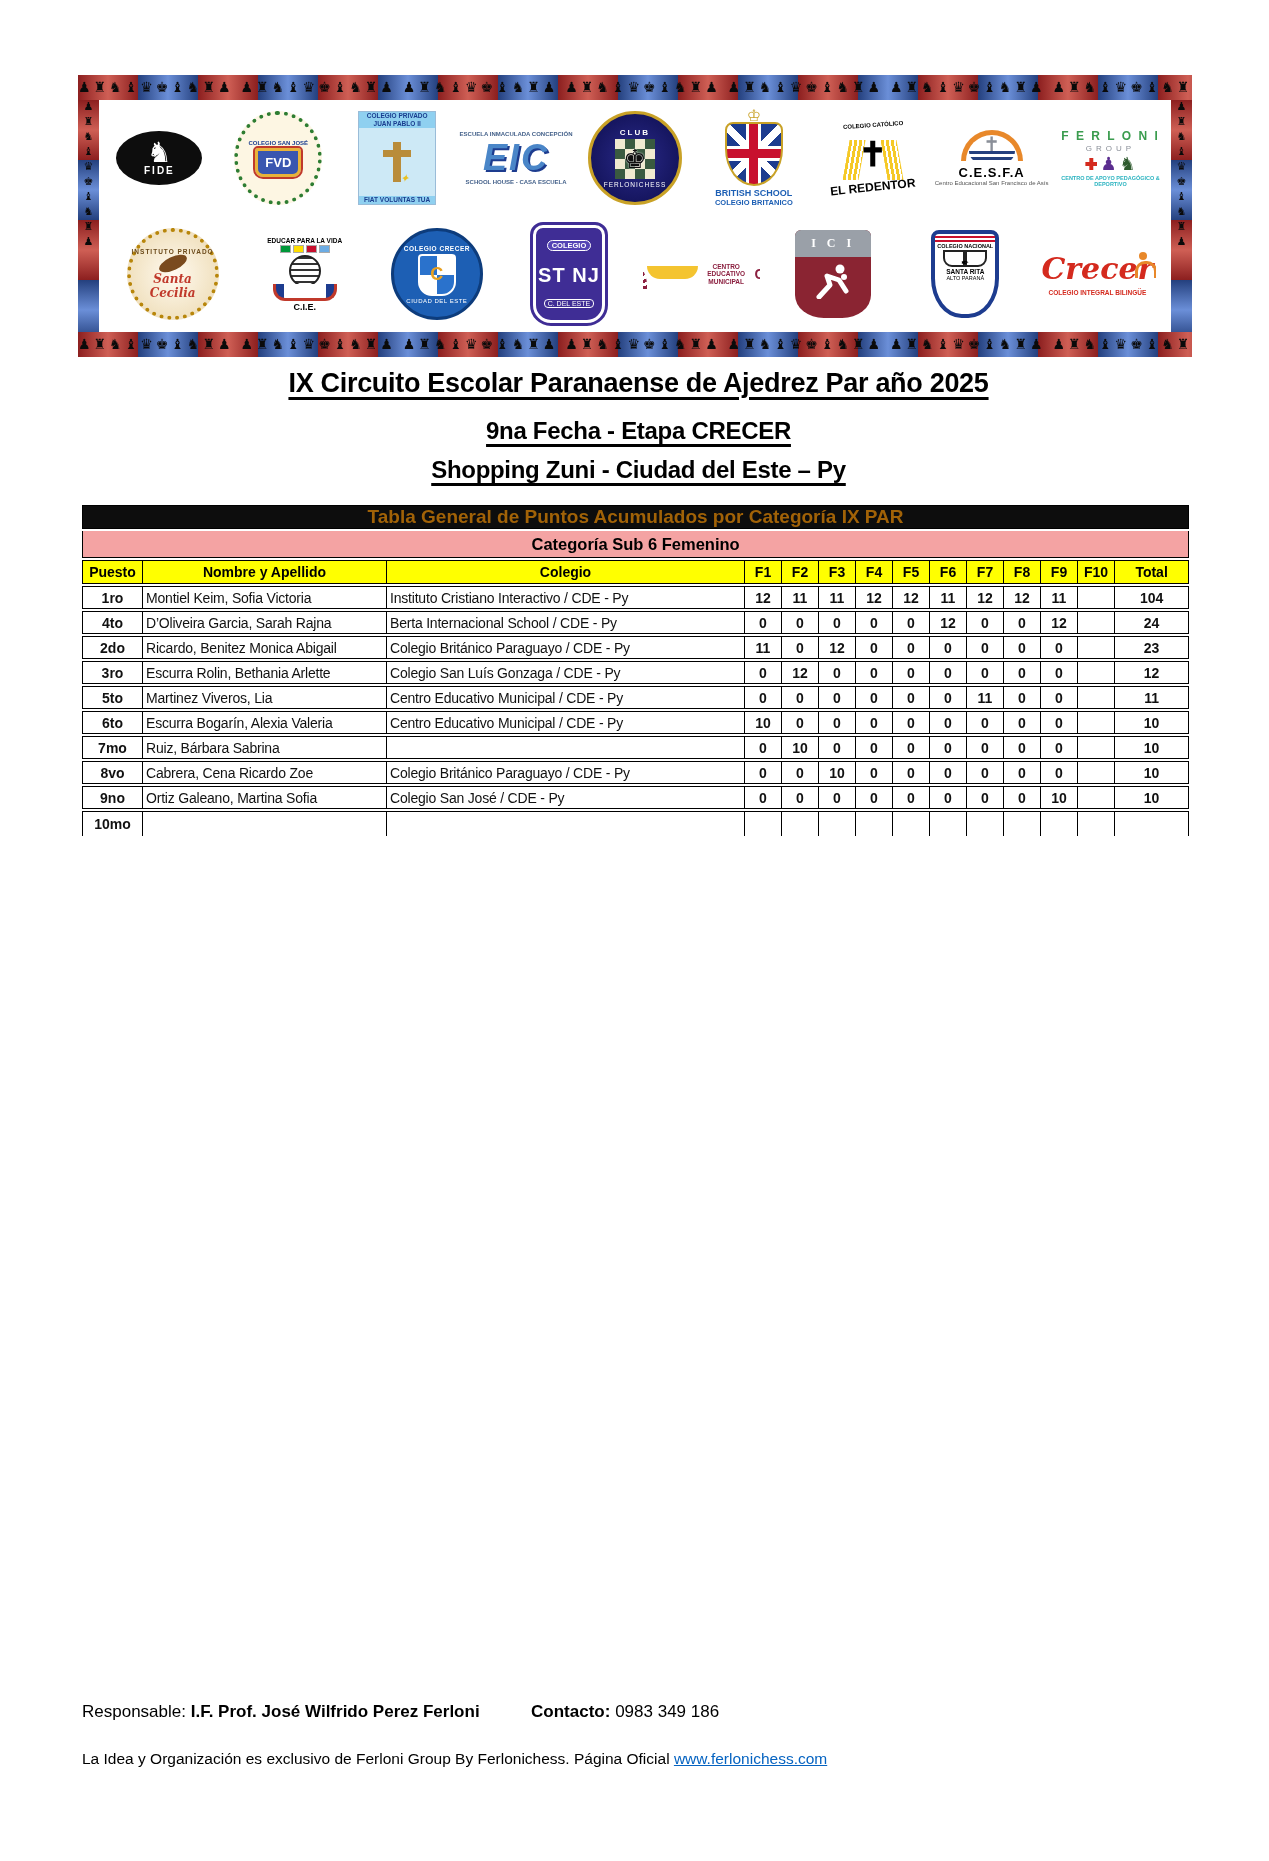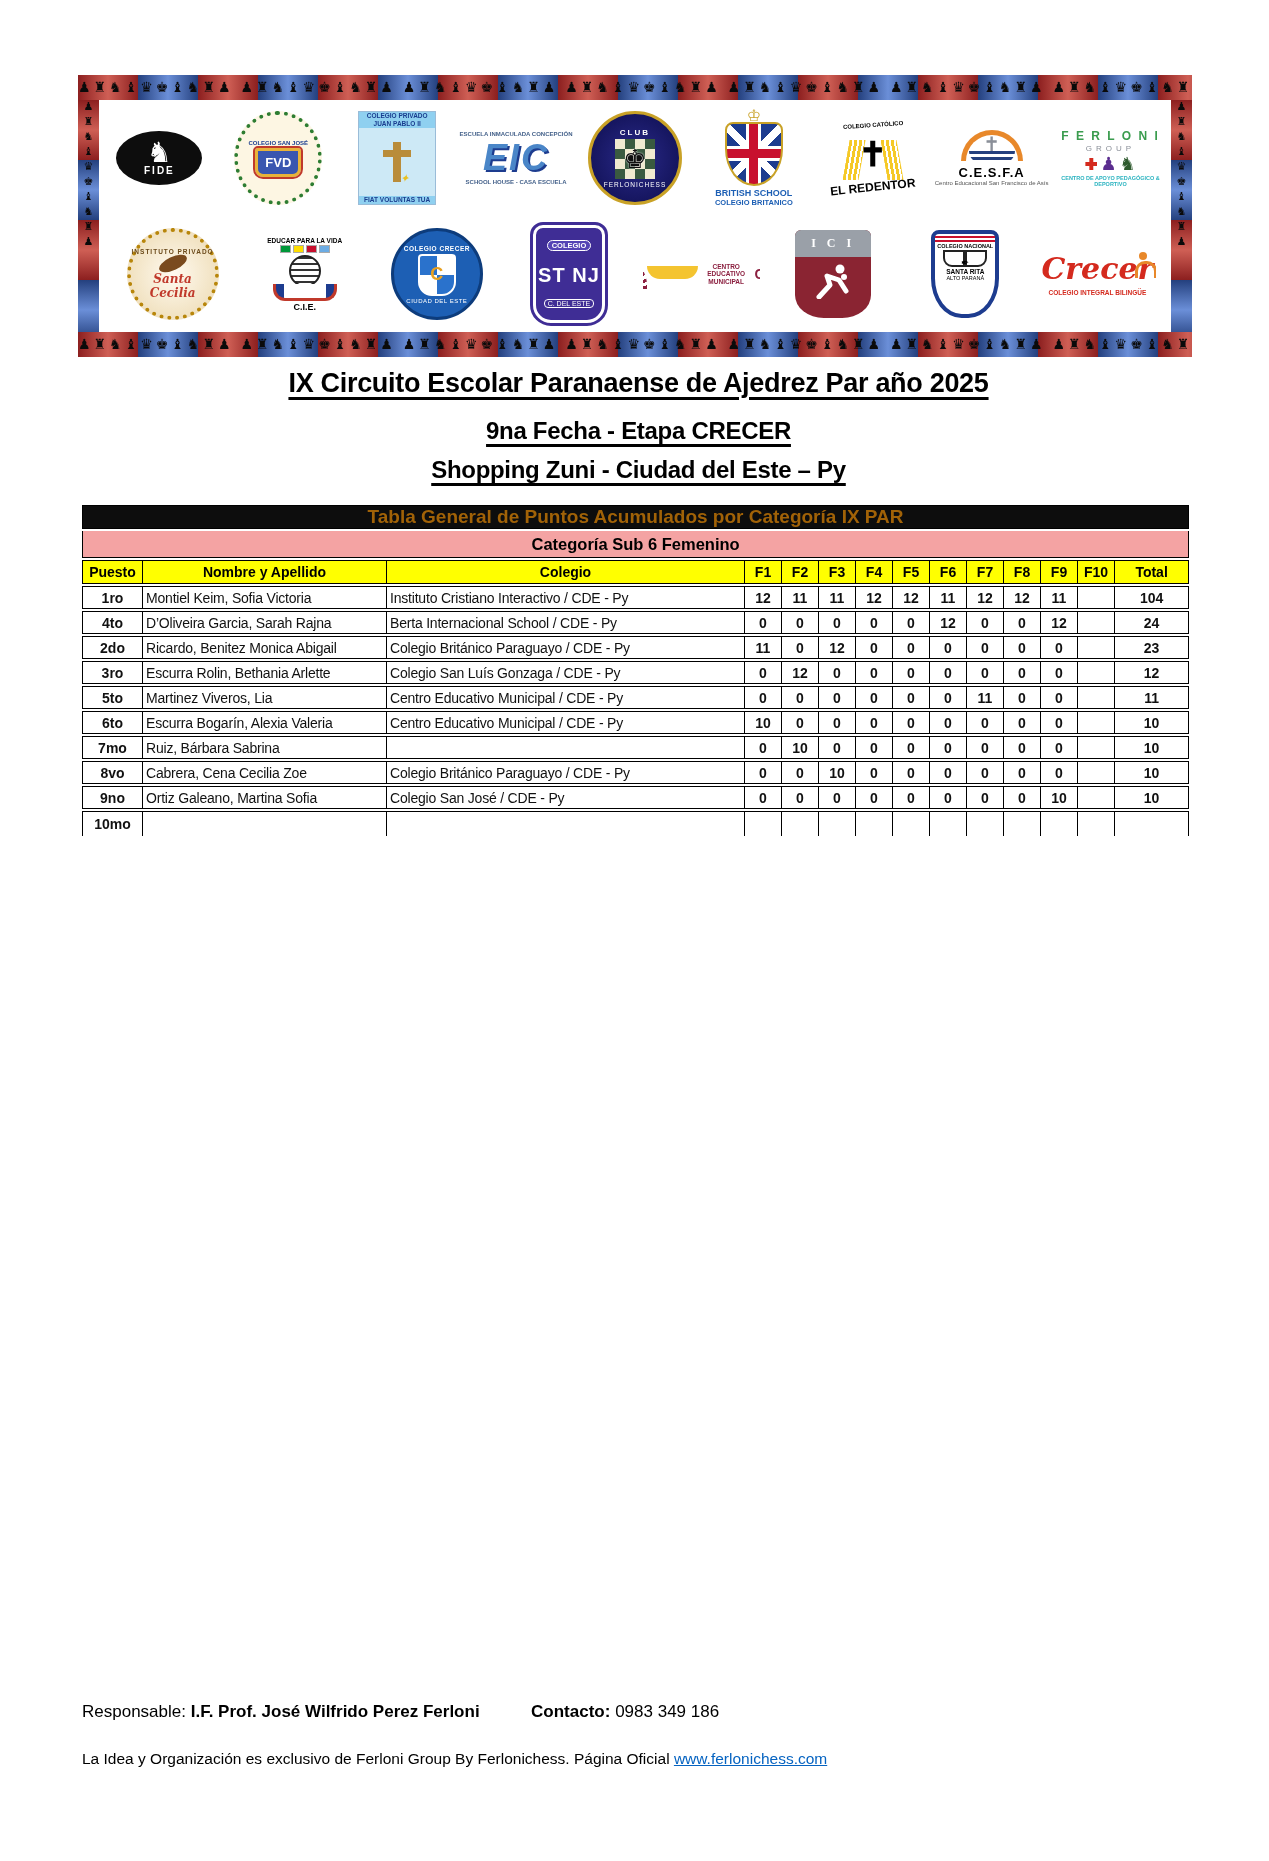--- a/index.html
+++ b/index.html
@@ -516,21 +516,21 @@
             <td class="fv">0</td>
             <td class="fv">0</td>
             <td class="fv">0</td>
             <td class="fv">0</td>
             <td class="fv">0</td>
             <td class="fv"></td>
             <td class="tot">10</td>
           </tr>
           <tr>
             <td class="p">8vo</td>
-            <td class="n">Cabrera, Cena Cecilia Zoe</td>
+            <td class="n">Cabrera, Cena Ricardo Zoe</td>
             <td class="c">Colegio Británico Paraguayo / CDE - Py</td>
             <td class="fv">0</td>
             <td class="fv">0</td>
             <td class="fv">10</td>
             <td class="fv">0</td>
             <td class="fv">0</td>
             <td class="fv">0</td>
             <td class="fv">0</td>
             <td class="fv">0</td>
             <td class="fv">0</td>

